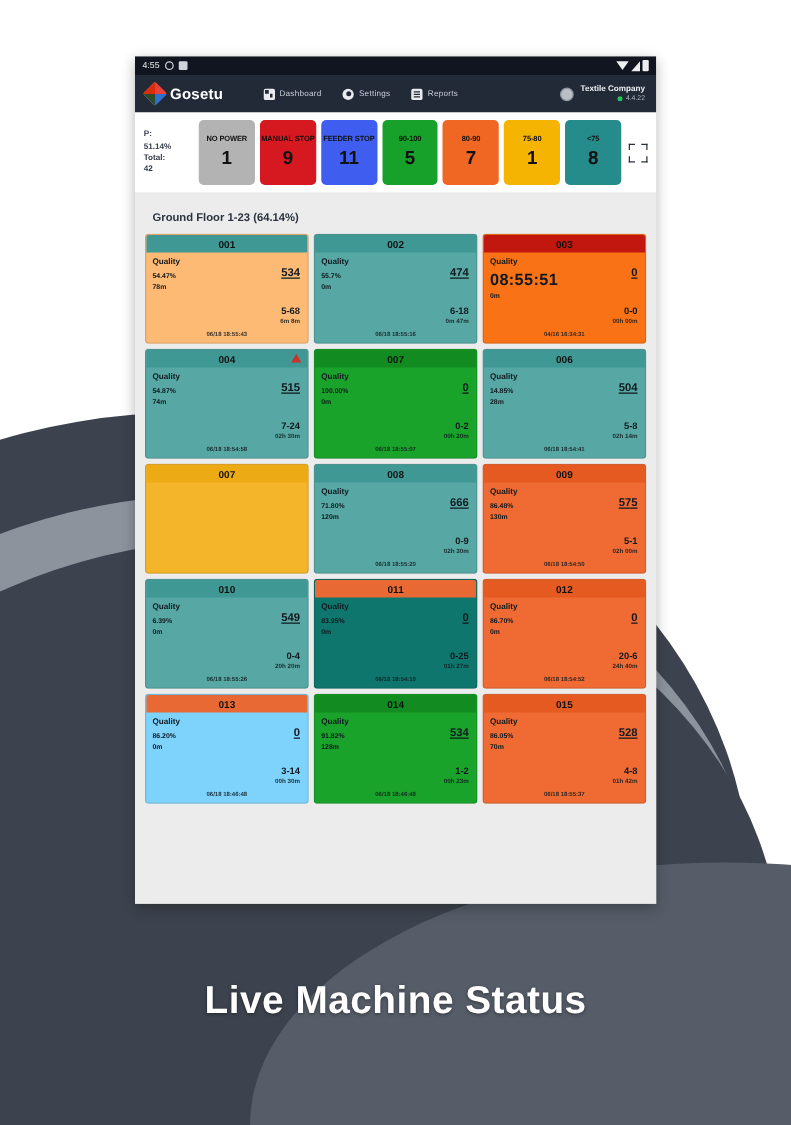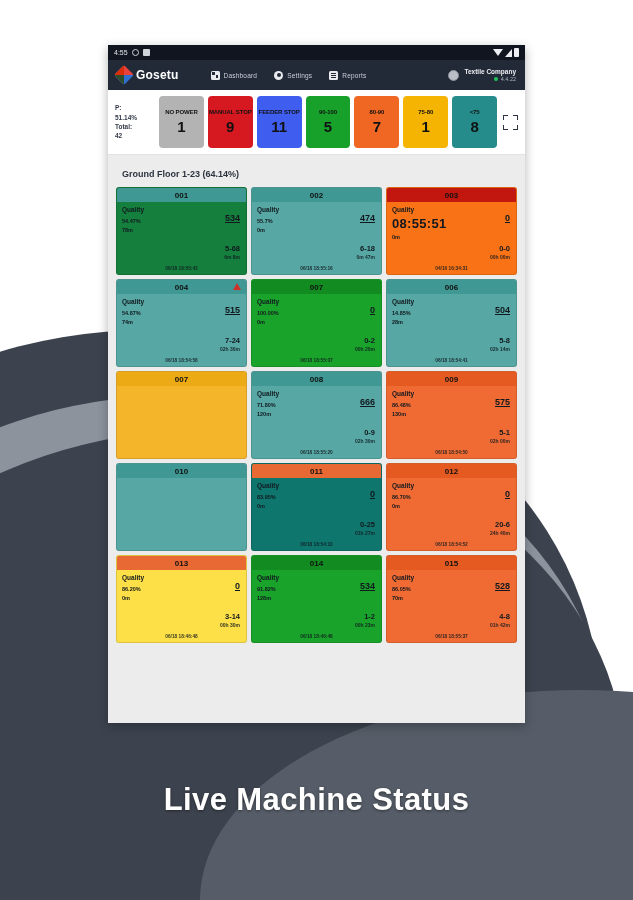--- a/index.html
+++ b/index.html
@@ -422,21 +422,21 @@
         <span class="c1"></span>
           <span class="c2"></span>
           <span class="c3"></span>
           <span class="c4"></span>
       </div>
     </div>
 
     <div class="content">
       <div class="floor-title">Ground Floor 1-23 (64.14%)</div>
       <div class="grid" id="grid">
-          <div class="card" style="background: #15803d;">
+          <div class="card" style="background: #fdba74;">
             <div class="card-head" style="background: rgb(63, 152, 147);">001</div>
             <div class="card-body">
               <div class="cb-quality">Quality</div>
               <div class="cb-pct">54.47%</div>
               <div class="cb-len">78m</div>
               <div class="cb-right">
                 <div class="cb-main">534</div>
               </div>
               <div class="cb-right2">
                 <div class="cb-pair">5-68</div>
@@ -555,20 +555,33 @@
               </div>
               <div class="cb-right2">
                 <div class="cb-pair">5-1</div>
                 <div class="cb-sub">02h 00m</div>
               </div>
               <div class="cb-stamp">06/18 18:54:50</div>
             </div>
           </div>
           <div class="card" style="background: rgb(87, 168, 164);">
             <div class="card-head" style="background: rgb(63, 152, 147);">010</div>
+            <div class="card-body">
+              <div class="cb-quality">Quality</div>
+              <div class="cb-pct">6.39%</div>
+              <div class="cb-len">0m</div>
+              <div class="cb-right">
+                <div class="cb-main">549</div>
+              </div>
+              <div class="cb-right2">
+                <div class="cb-pair">0-4</div>
+                <div class="cb-sub">20h 20m</div>
+              </div>
+              <div class="cb-stamp">06/18 18:55:26</div>
+            </div>
           </div>
           <div class="card" style="background: #0f766e;">
             <div class="card-head" style="background: rgb(233, 105, 53);">011</div>
             <div class="card-body">
               <div class="cb-quality">Quality</div>
               <div class="cb-pct">83.95%</div>
               <div class="cb-len">0m</div>
               <div class="cb-right">
                 <div class="cb-main">0</div>
               </div>
@@ -588,21 +601,21 @@
               <div class="cb-right">
                 <div class="cb-main">0</div>
               </div>
               <div class="cb-right2">
                 <div class="cb-pair">20-6</div>
                 <div class="cb-sub">24h 40m</div>
               </div>
               <div class="cb-stamp">06/18 18:54:52</div>
             </div>
           </div>
-          <div class="card" style="background: #fde047;">
+          <div class="card" style="background: #7dd3fc;">
             <div class="card-head" style="background: rgb(233, 105, 53);">013</div>
             <div class="card-body">
               <div class="cb-quality">Quality</div>
               <div class="cb-pct">86.20%</div>
               <div class="cb-len">0m</div>
               <div class="cb-right">
                 <div class="cb-main">0</div>
               </div>
               <div class="cb-right2">
                 <div class="cb-pair">3-14</div>

